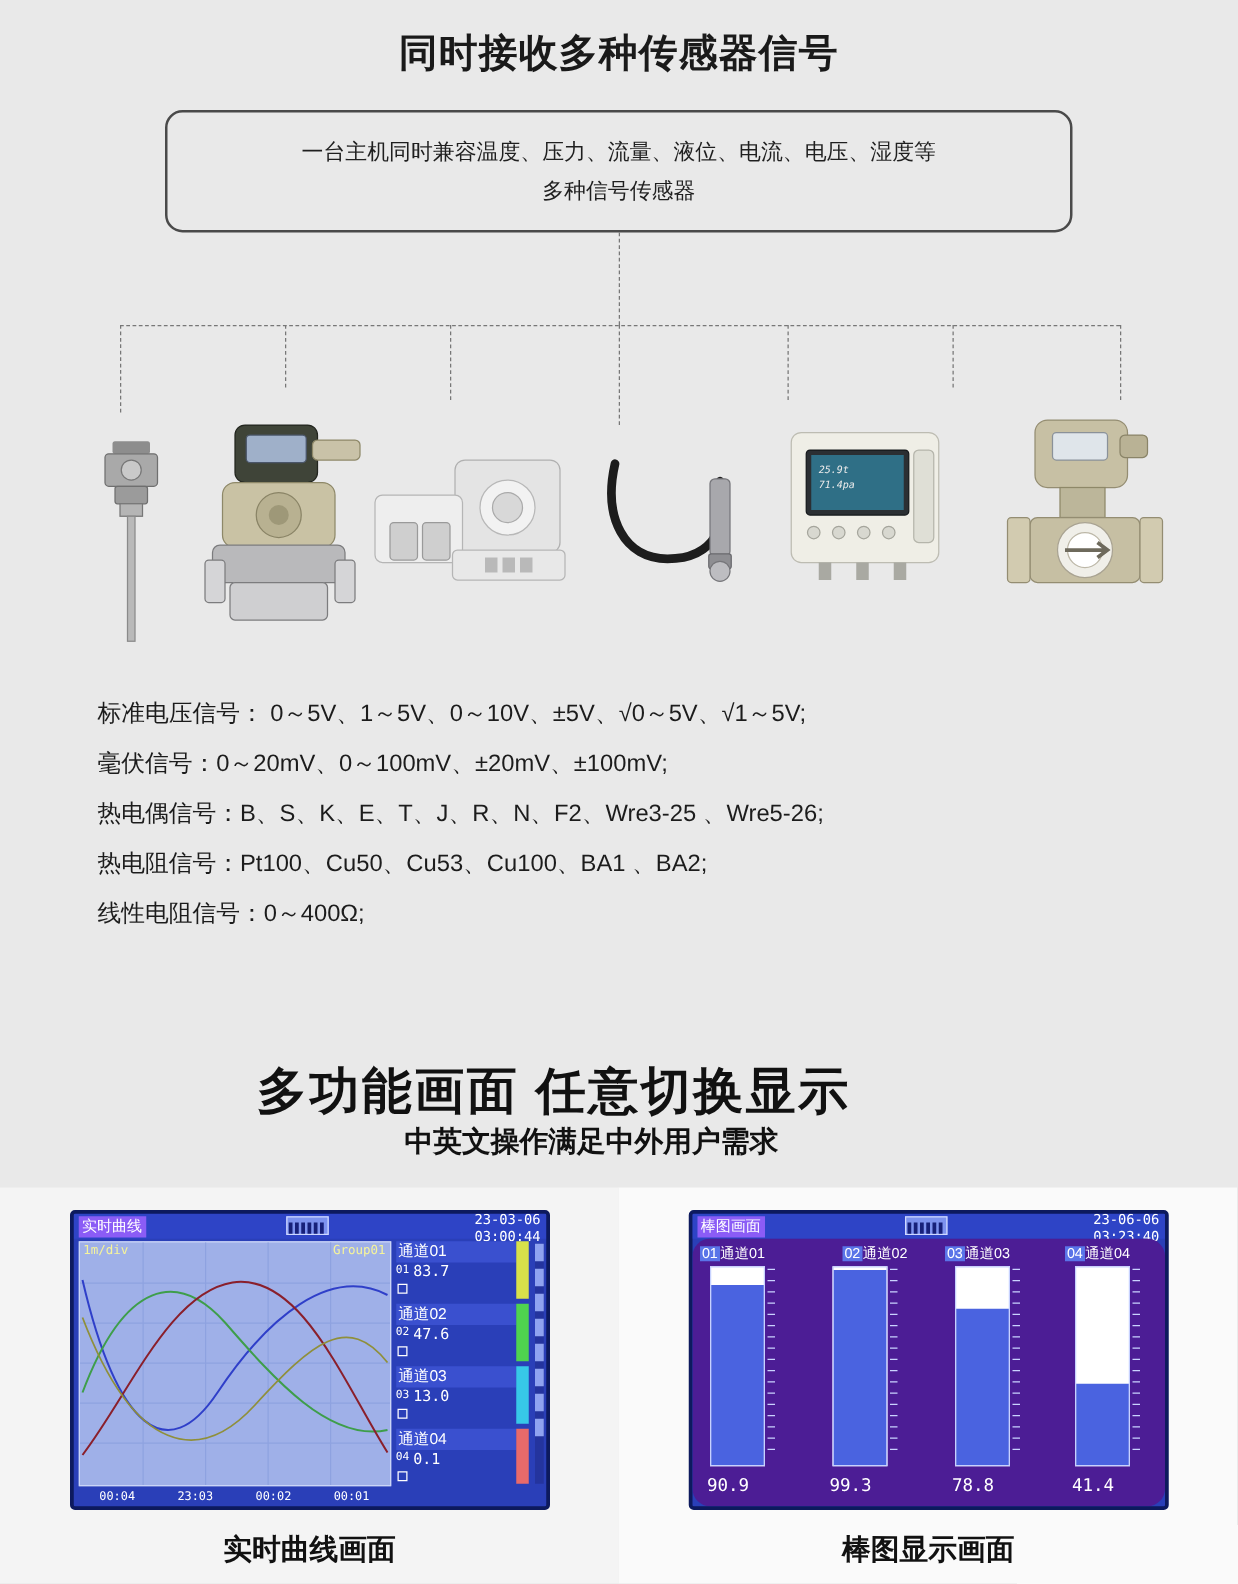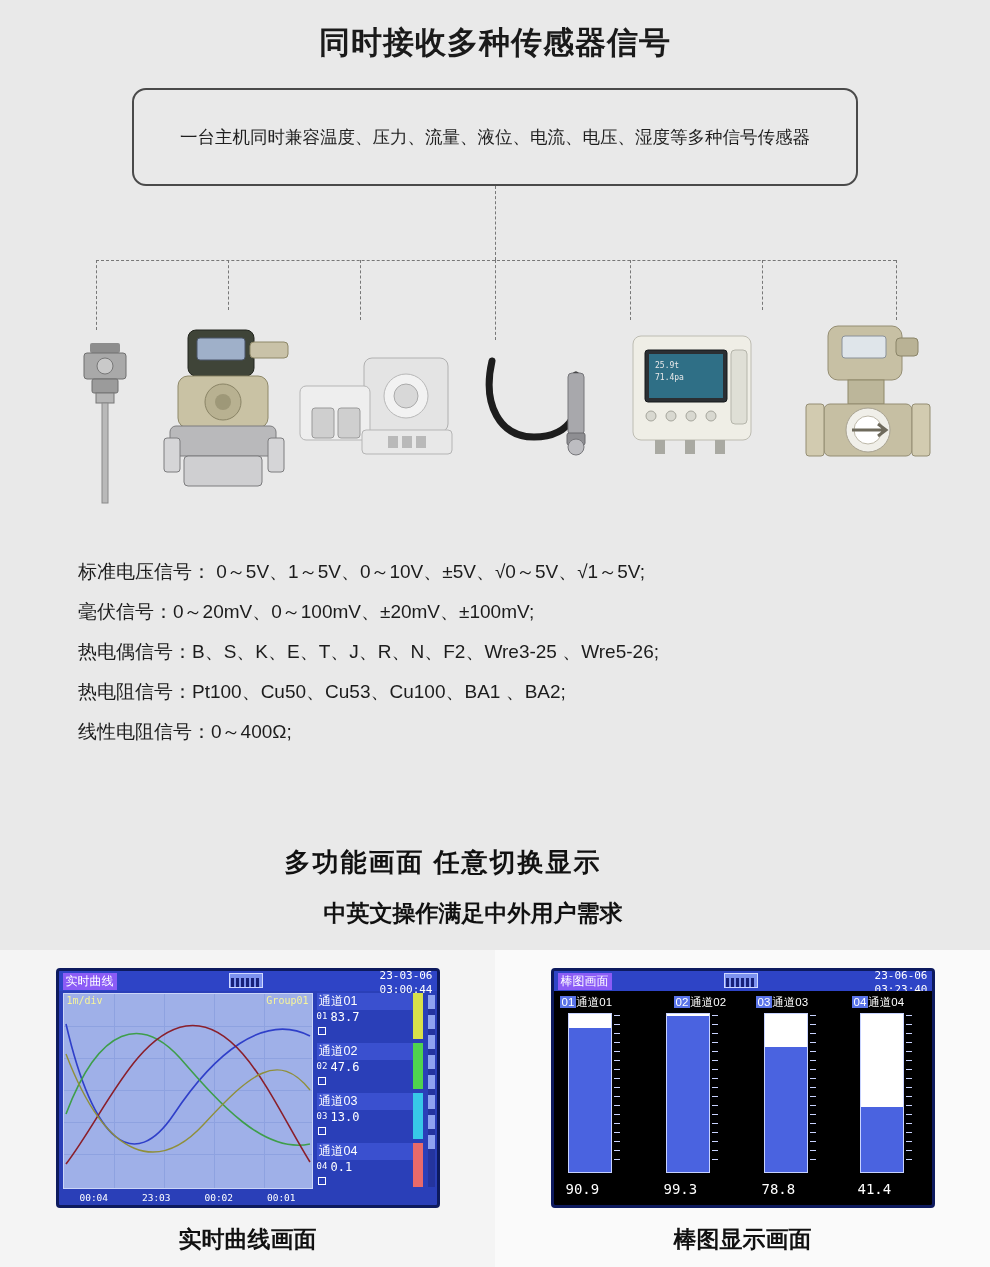--- a/index.html
+++ b/index.html
@@ -28,38 +28,39 @@
   .callout {
     position: absolute;
     left: 132px;
     top: 88px;
     width: 726px;
     height: 98px;
     border: 2px solid #4a4a4a;
     border-radius: 14px;
     background: transparent;
     display: flex;
-    flex-direction: row;
+    flex-direction: column;
     align-items: center;
     justify-content: center;
     line-height: 1.75;
   }
   .callout div {
     font-size: 17.5px;
     color: #1f1f1f;
   }
   .vline { position: absolute; border-left: 1px dashed #777; }
   .hline { position: absolute; border-top: 1px dashed #777; }
 
   
   .products {
     position: absolute;
-    left: 0; top: 310px;
+    left: 0; top: 320px;
     width: 784px;
     height: 200px;
+    font-style: italic;
   }
   .prod { position: absolute; }
 
   
   .spec {
     position: absolute;
     left: 78px;
     top: 552px;
     width: 860px;
   }
@@ -69,21 +70,21 @@
     line-height: 2.1;
     white-space: nowrap;
   }
 
   
   .title2 {
     position: absolute;
     top: 845px;
     width: 886px;
     text-align: center;
-    font-size: 26px;
+    font-size: 40px;
     font-weight: bold;
     color: #111;
     letter-spacing: 2px;
   }
   .subtitle2 {
     position: absolute;
     top: 898px;
     width: 946px;
     text-align: center;
     font-size: 23px;
@@ -168,21 +169,21 @@
     font-family:"Liberation Sans", sans-serif;
   }
   .chan-val { font-size:12px; color:#ffffff; padding-left:14px; }
   .chan-idx { position:absolute; left:0; font-size:9px; color:#ffffff; }
   .chan-chk { position:absolute; left:1px; width:8px; height:8px; border:1px solid #fff; }
   .colorbar { position:absolute; left:96px; width:10px; }
   .scrollbar { position:absolute; right:2px; top:24px; width:7px; height:192px; background:#24349e; }
   .scrollbar i { display:block; width:7px; height:14px; background:#8fa3f0; margin-bottom:6px; }
 
   
-  .bars-area { position:absolute; left:0; top:20px; right:0; bottom:0; background:#000000; }
+  .bars-area { position:absolute; left:0; top:20px; right:0; bottom:0; background:#4c1d95;border-radius:14px; }
   .bar-head { position:absolute; font-size:11.5px; color:#ffffff; font-family:"Liberation Sans", sans-serif; }
   .bar-head b { background:#5a74e8; padding:0 2px; font-weight:normal; }
   .bar-track {
     position:absolute; width:44px; background:#ffffff; border:1px solid #c7d2ff;
   }
   .bar-fill { position:absolute; left:0; right:0; bottom:0; background:#4a63e0; }
   .bar-ticks { position:absolute; width:6px; }
   .bar-ticks i { display:block; height:1px; background:#c9d3ff; margin-bottom:8px; }
   .bar-val { position:absolute; font-size:14px; color:#ffffff; }
 </style>

